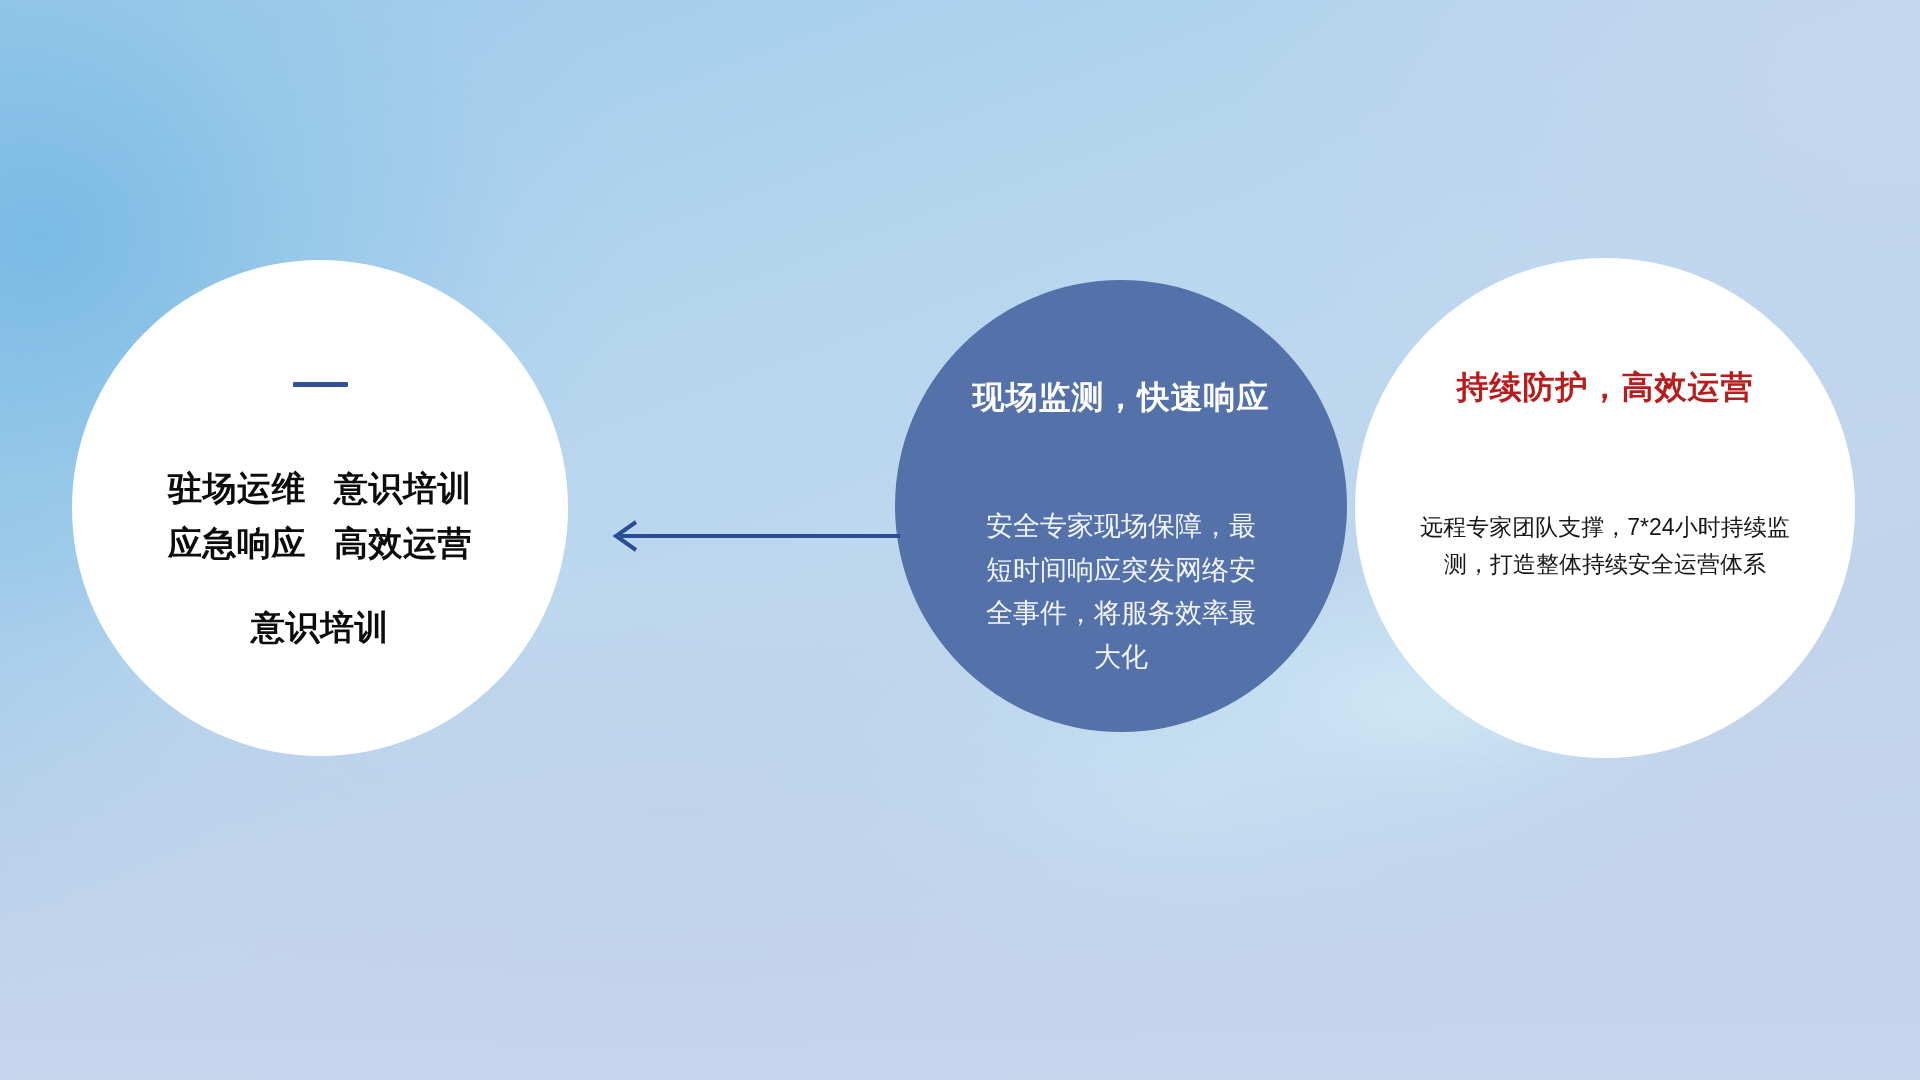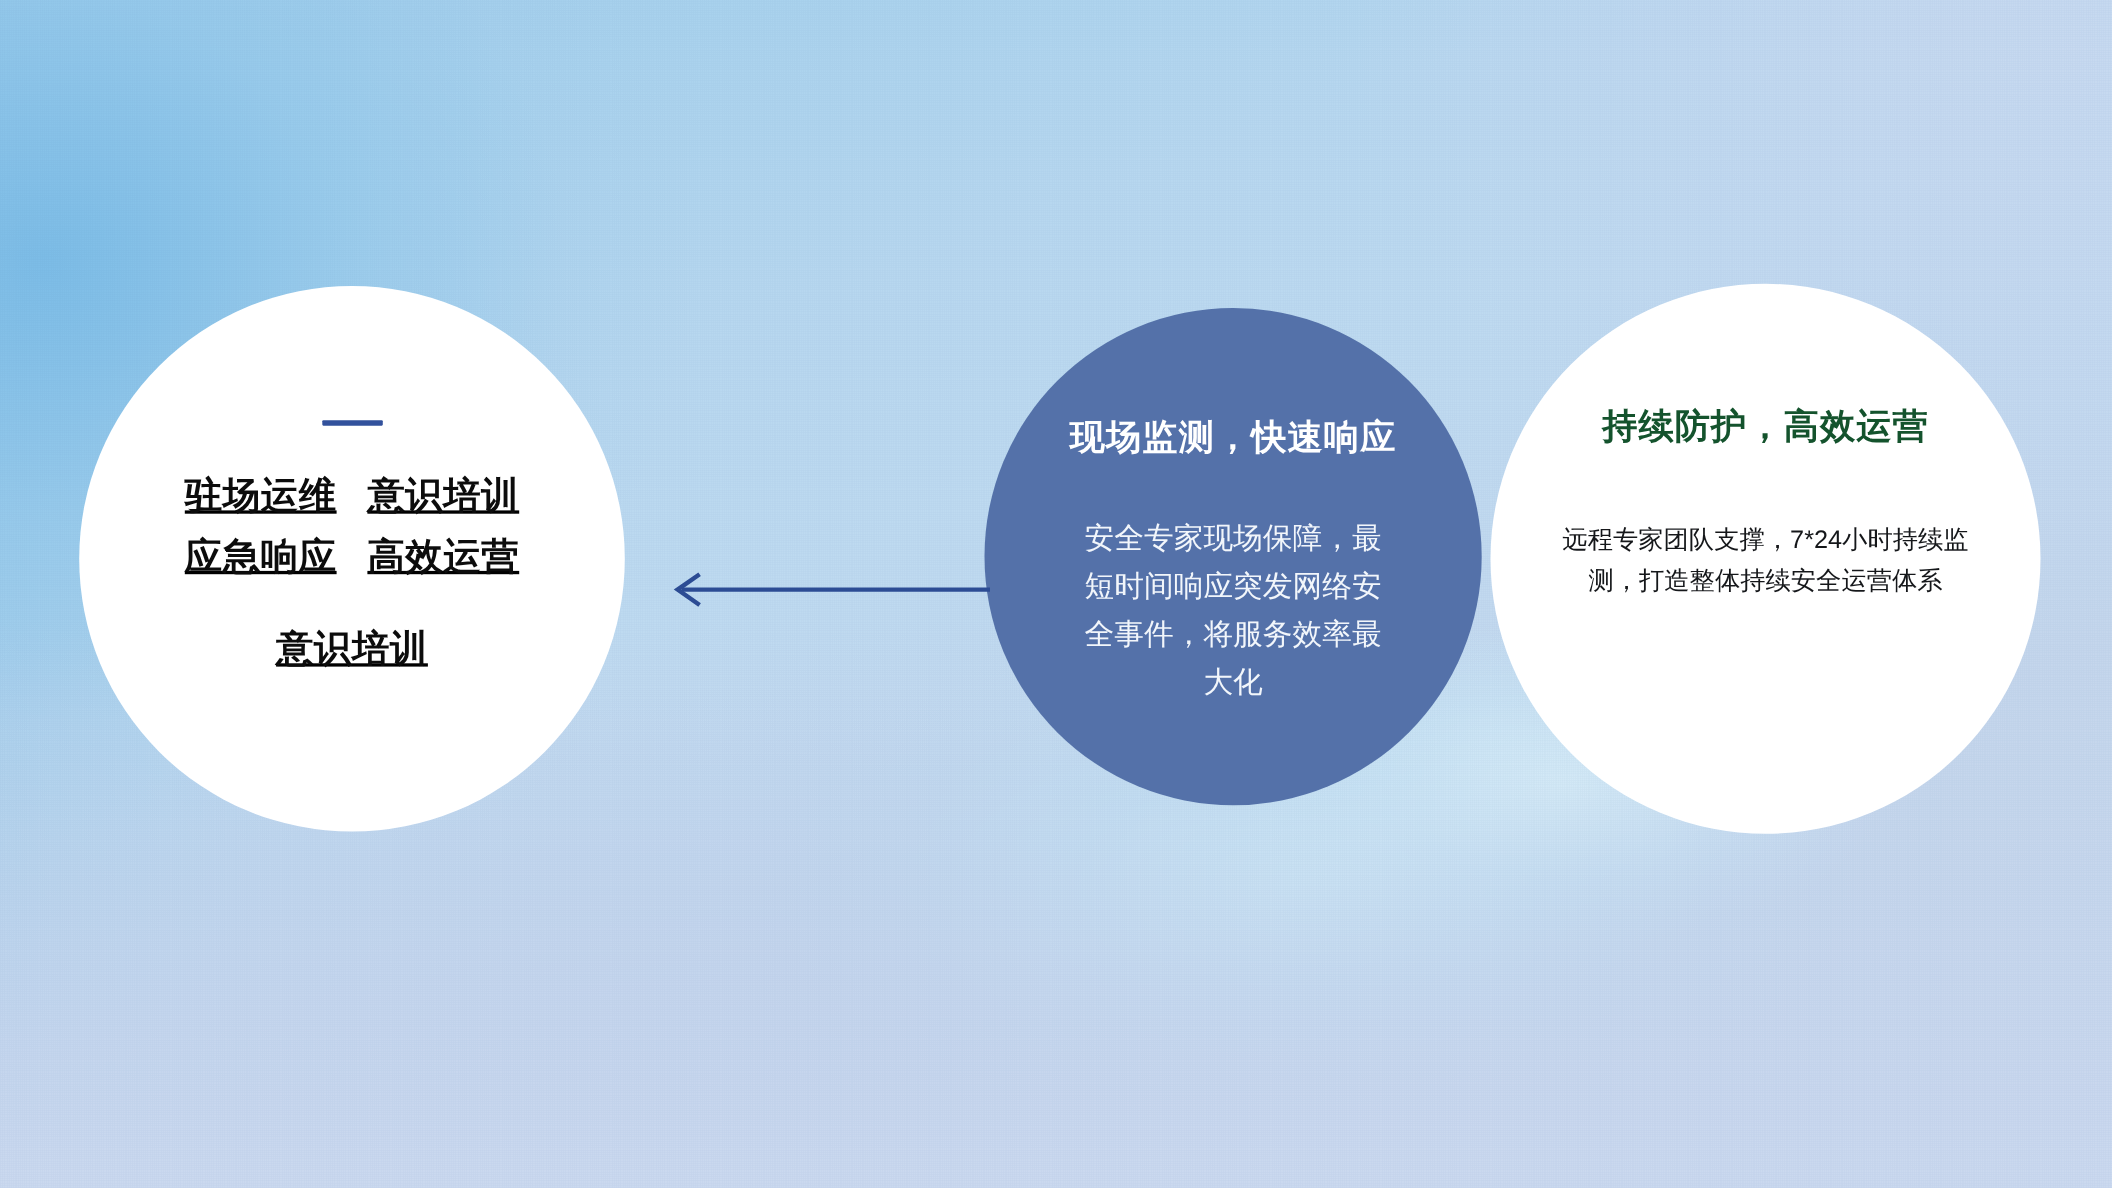--- a/index.html
+++ b/index.html
@@ -126,39 +126,39 @@
   }
 
   
   .circle-content {
     position: absolute;
     inset: 0;
     display: flex;
     flex-direction: column;
     align-items: center;
     box-sizing: border-box;
+    gap: 37px;
   }
 
   
   #circle-left .circle-content {
     padding-top: 122px;
   }
   .accent-dash {
     width: 55px;
     height: 5px;
     background: #32519c;
     border-radius: 1px;
     margin-bottom: 40px;
   }
   .keyword-rows {
     display: flex;
     flex-direction: column;
     align-items: center;
     gap: 7px;
-    text-decoration: underline;
   }
   .keyword-row {
     display: flex;
     gap: 28px;
     font-size: 34px;
     font-weight: bold;
     color: #0c0c0c;
     letter-spacing: 0.5px;
     line-height: 1.42;
     white-space: nowrap;
@@ -192,21 +192,21 @@
   }
 
   
   #circle-right .circle-content {
     padding: 108px 36px 0 36px;
     text-align: center;
   }
   .title-blue {
     font-size: 32px;
     font-weight: bold;
-    color: #14532d;
+    color: #b91c1c;
     letter-spacing: 1px;
     white-space: nowrap;
   }
   .body-dark {
     margin-top: 62px;
     font-size: 23px;
     line-height: 1.62;
     color: #15171a;
     width: 382px;
     text-align: center;

